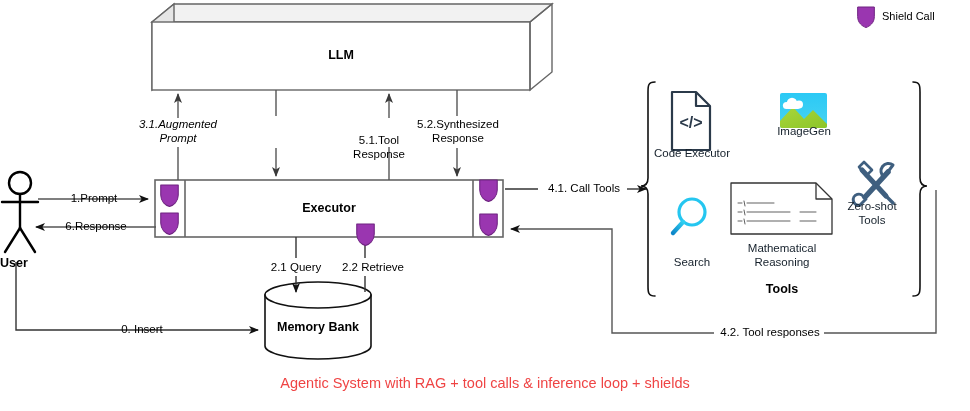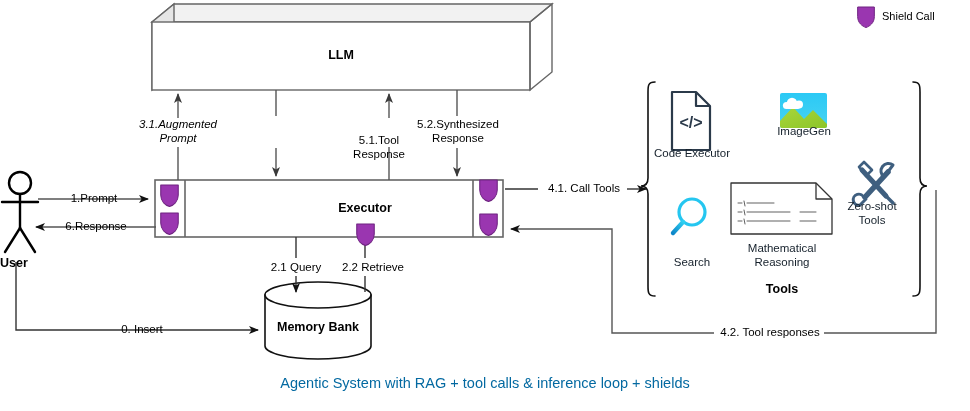--- a/index.html
+++ b/index.html
@@ -38,21 +38,21 @@
     line-height:13.5px;
     text-align:center;
     color:#15202b;
     white-space:pre;
   }
   .caption{
     position:absolute;
     font-size:14.5px;
     text-align:center;
     white-space:nowrap;
-    color:#0369a1;
+    color:#ef4444;
   }
   .legend-text{
     position:absolute;
     font-size:11px;
     white-space:nowrap;
     color:#000;
   }
 </style>
 </head>
 <body>
@@ -233,21 +233,21 @@
       <use href="#shieldSym" x="159" y="211" width="21" height="25"></use>
       <use href="#shieldSym" x="478" y="178" width="21" height="25"></use>
       <use href="#shieldSym" x="478" y="212" width="21" height="25"></use>
       <use href="#shieldSym" x="355" y="222" width="21" height="25"></use>
       <use href="#shieldSym" x="856" y="5" width="20" height="24"></use>
     </g>
   </svg>
 
   <div class="node-title" style="left:152px;top:48px;width:378px;">LLM</div>
 
-  <div class="node-title" style="left:185px;top:201px;width:288px;padding-left:36px;">Executor</div>
+  <div class="node-title" style="left:185px;top:201px;width:288px;">Executor</div>
 
   <div class="node-title" style="left:265px;top:320px;width:106px;">Memory Bank</div>
 
   <div class="node-title" style="left:0px;top:256px;width:42px;text-align:left;">User</div>
 
   <div class="lbl" style="left:124px;top:118px;width:108px;font-style:italic;">3.1.Augmented
 Prompt</div>
 
 
   <div class="lbl" style="left:330px;top:118px;width:98px;margin-top:16px;">5.1.Tool

